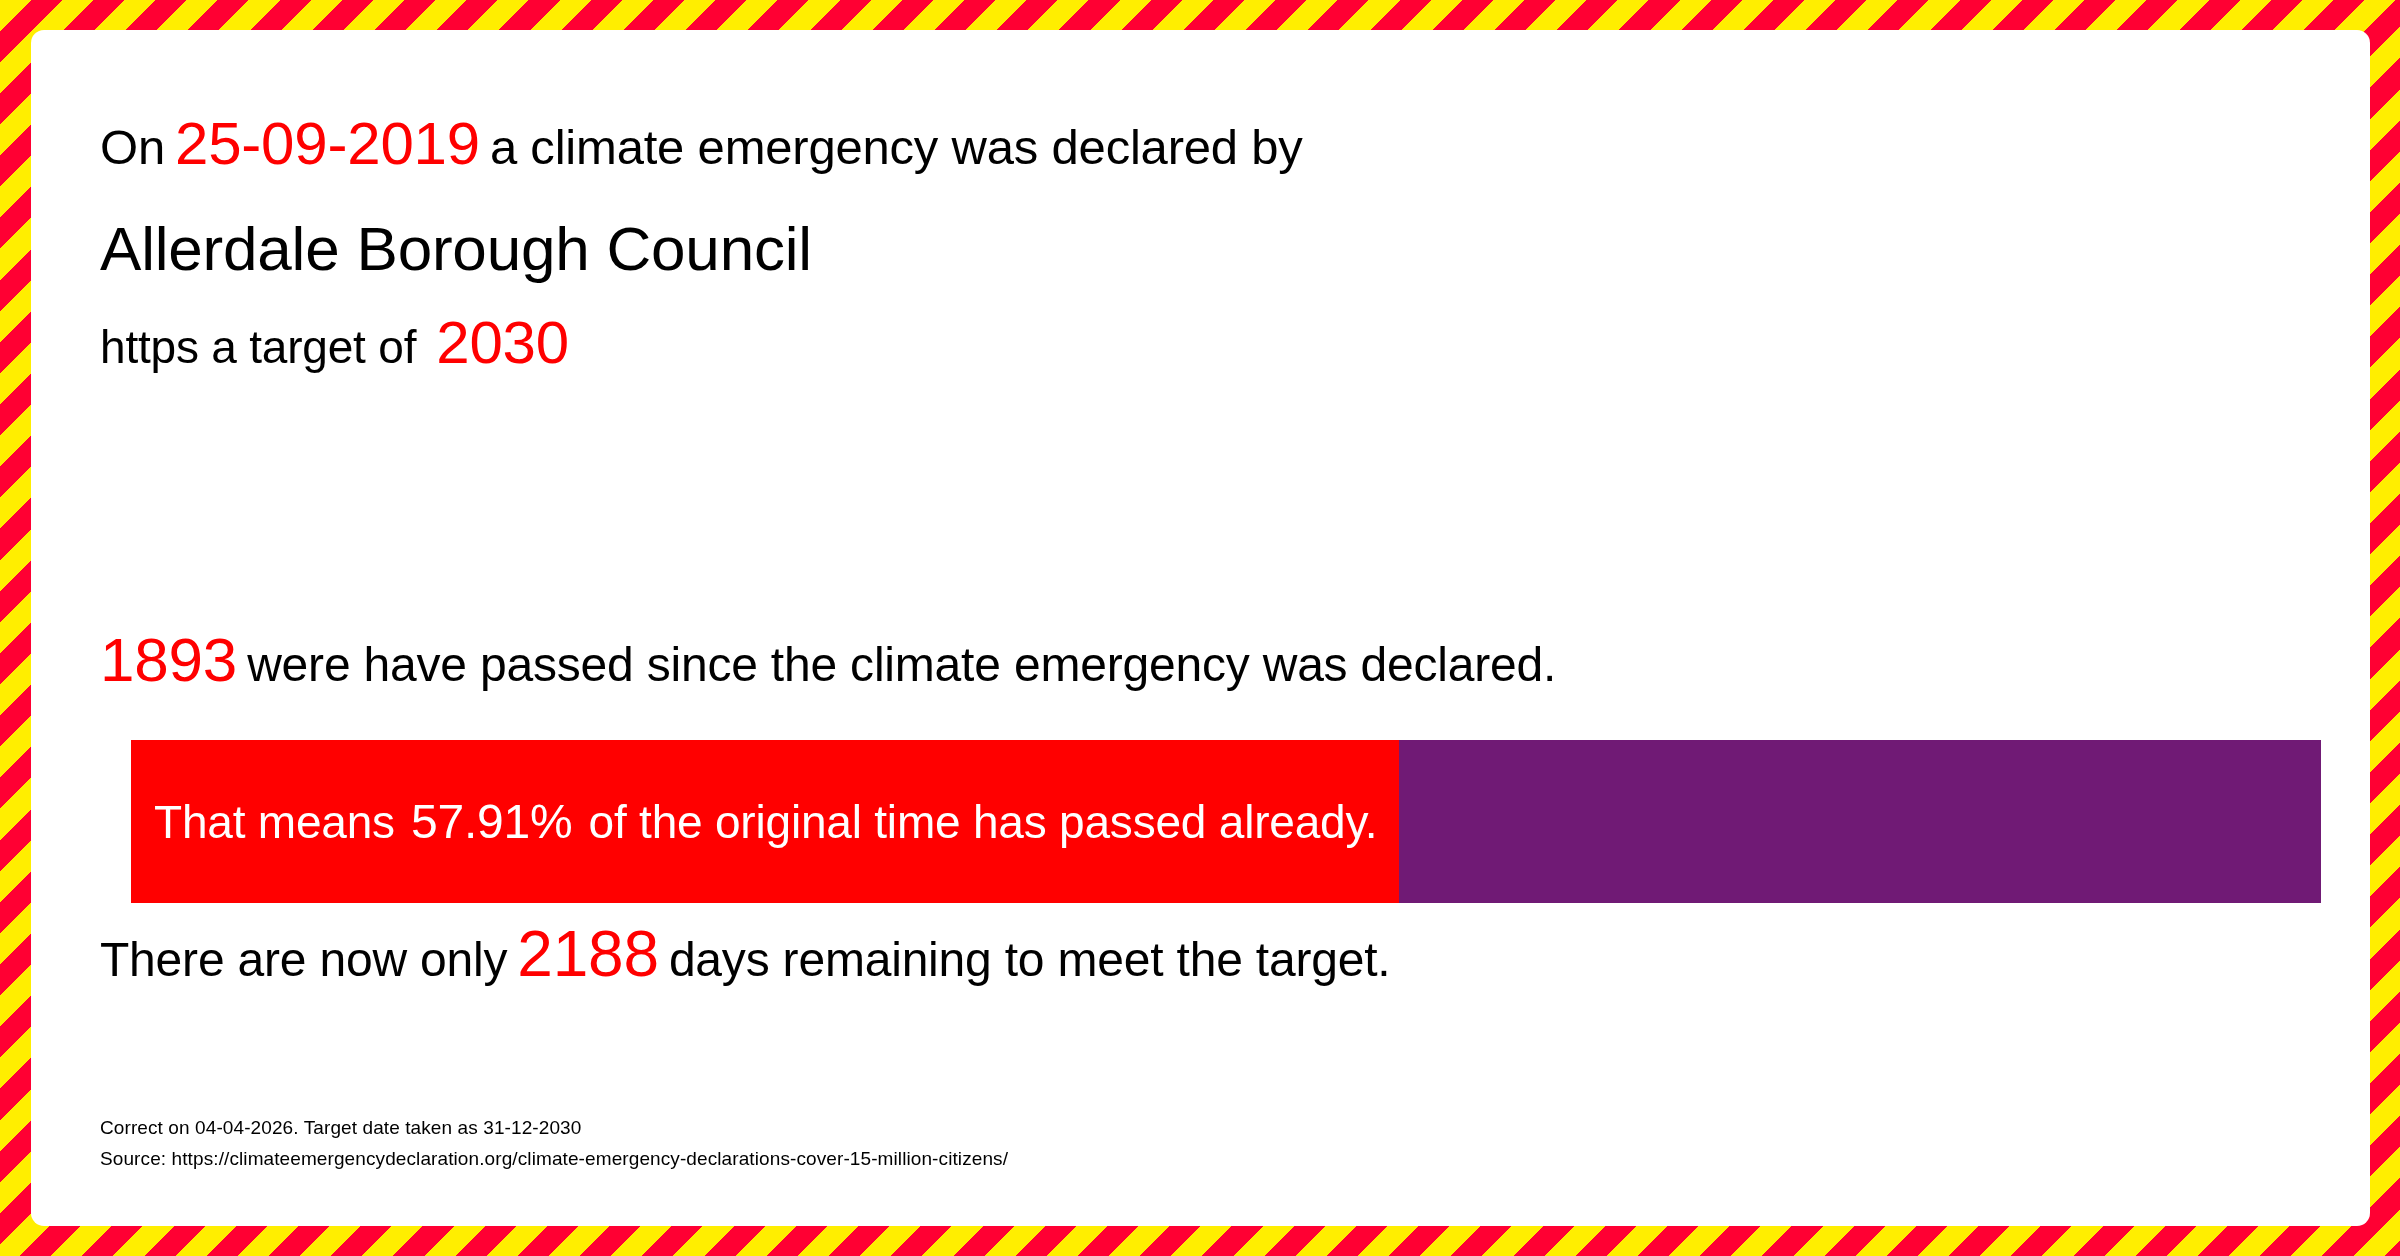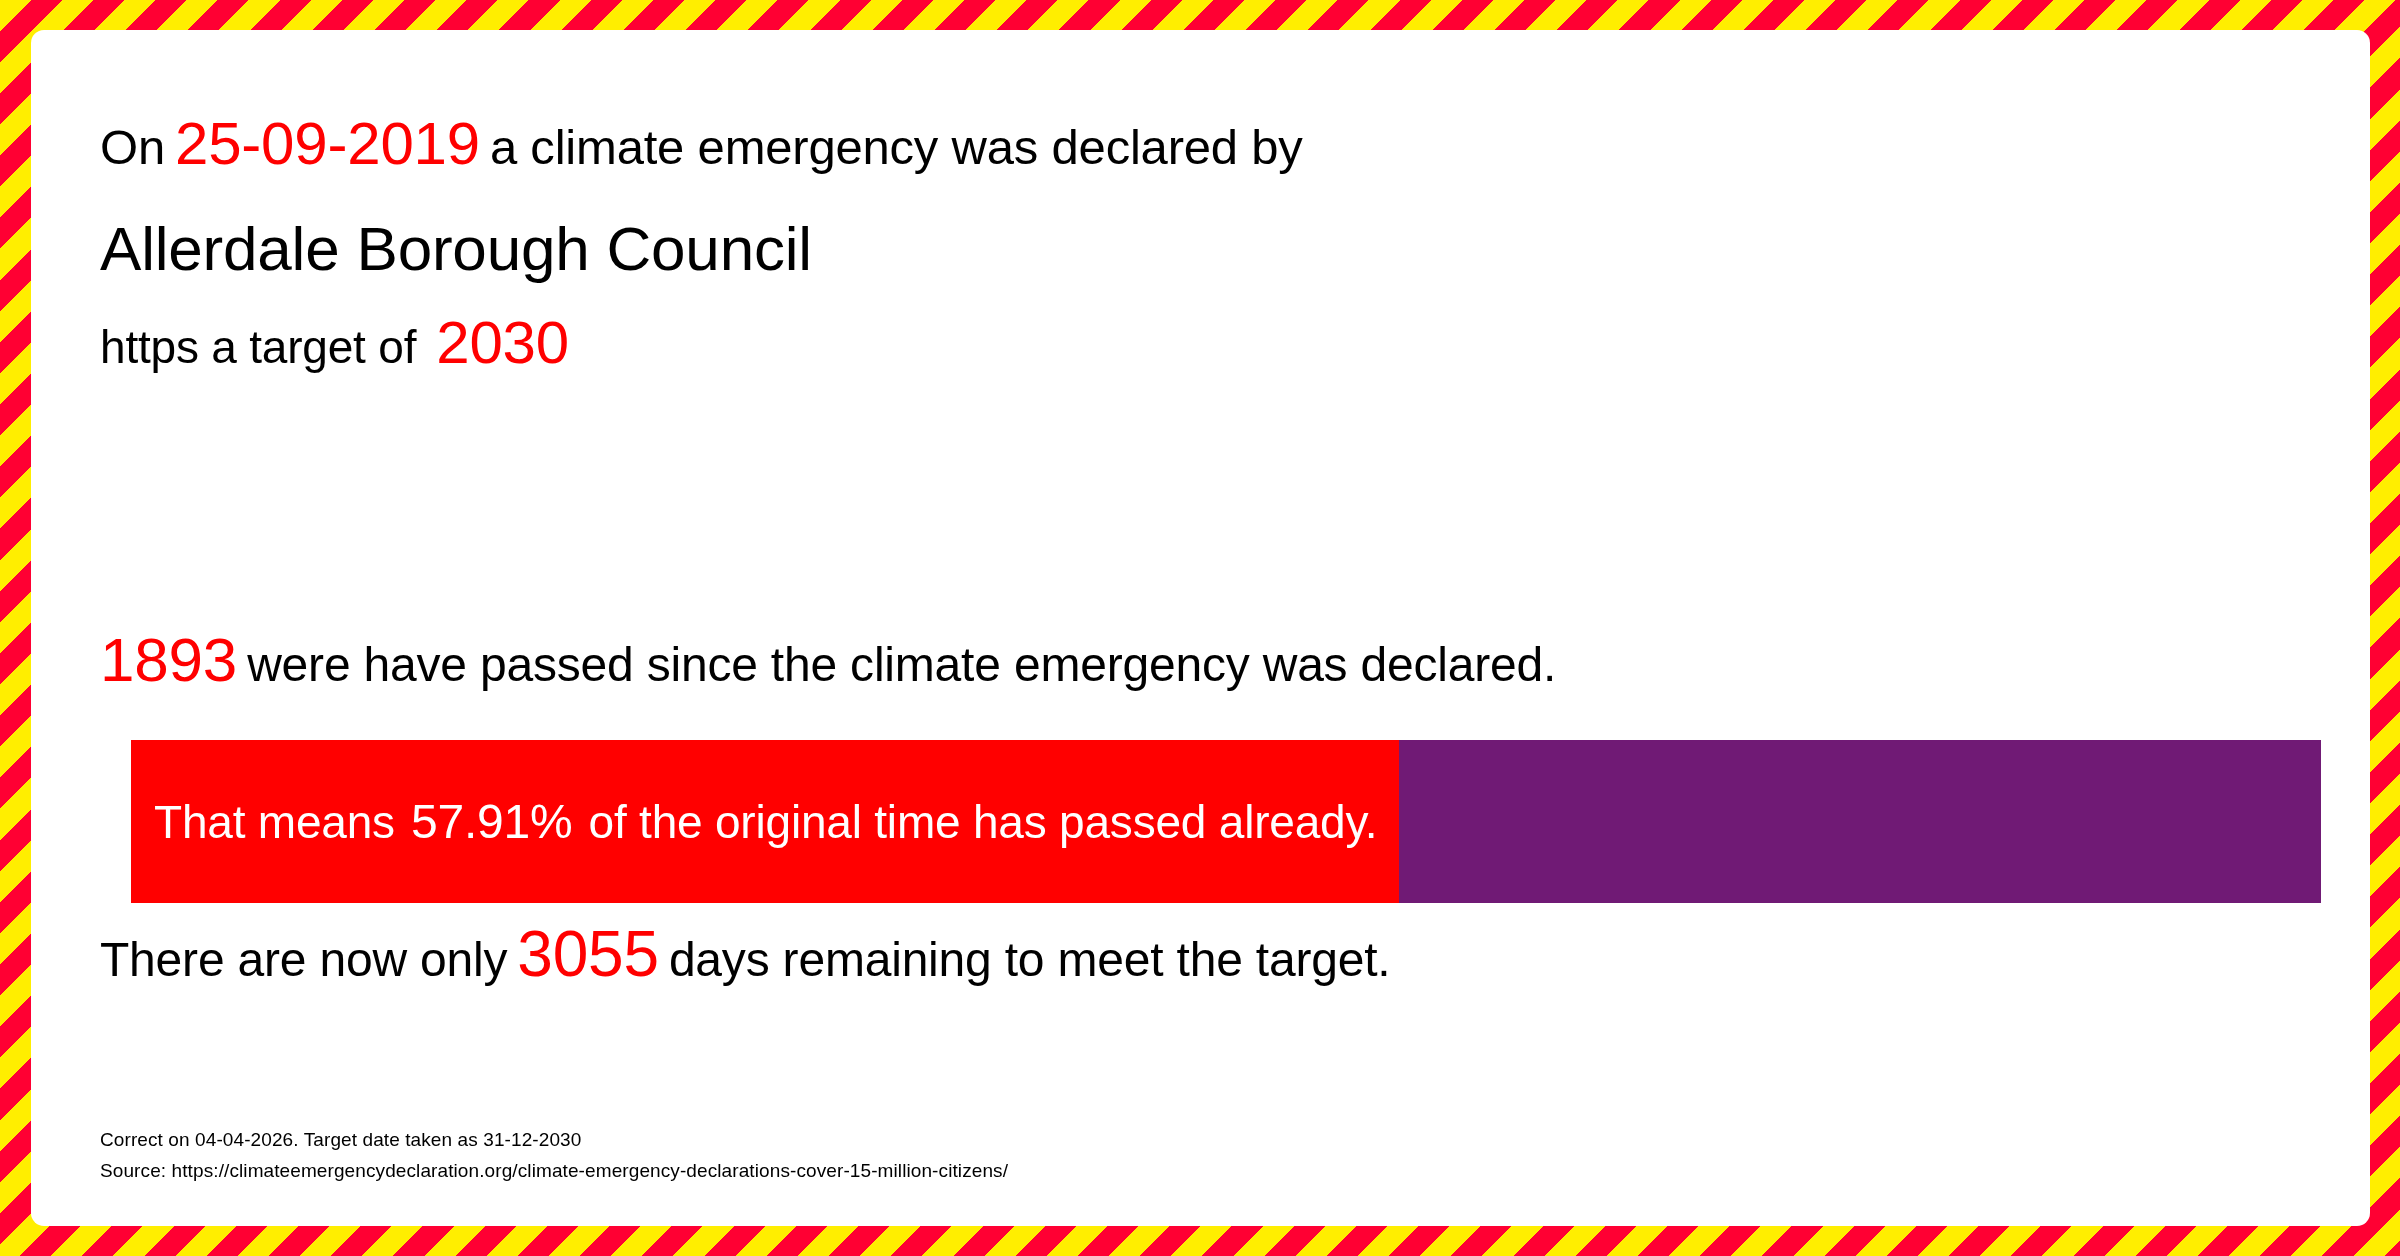--- a/index.html
+++ b/index.html
@@ -162,21 +162,20 @@
 
   
   .footnotes {
     position: absolute;
     left: 0;
     top: 1082px;
     font-size: 19px;
     line-height: 31px;
     color: #000000;
     white-space: nowrap;
-    margin-top: 12px;
   }
   .footnotes div {
     letter-spacing: 0.1px;
   }
 
   .sp {
     display: inline-block;
     width: 10px;
   }
 </style>
@@ -210,21 +209,21 @@
         <div class="progress-label" style="color: rgb(255, 255, 255);">
           <span>That means</span>
             <span class="sp"></span>
             <span class="pct">57.91%</span>
             <span class="sp"></span>
             <span>of the original time has passed already.</span>
         </div>
       </div>
 
       <div class="line line-remaining">
-        <span>There are now only</span><span class="sp"></span><span class="hl" style="color: rgb(255, 0, 0);">3055</span><span class="sp"></span><span>days remaining to meet the target.</span>
+        <span>There are now only</span><span class="sp"></span><span class="hl" style="color: rgb(255, 0, 0);">2188</span><span class="sp"></span><span>days remaining to meet the target.</span>
       </div>
 
       <div class="footnotes">
         <div>Correct on 04-04-2026. Target date taken as 31-12-2030</div>
         <div>Source: https://climateemergencydeclaration.org/climate-emergency-declarations-cover-15-million-citizens/</div>
       </div>
 
     </div>
   </div>
 </div>

